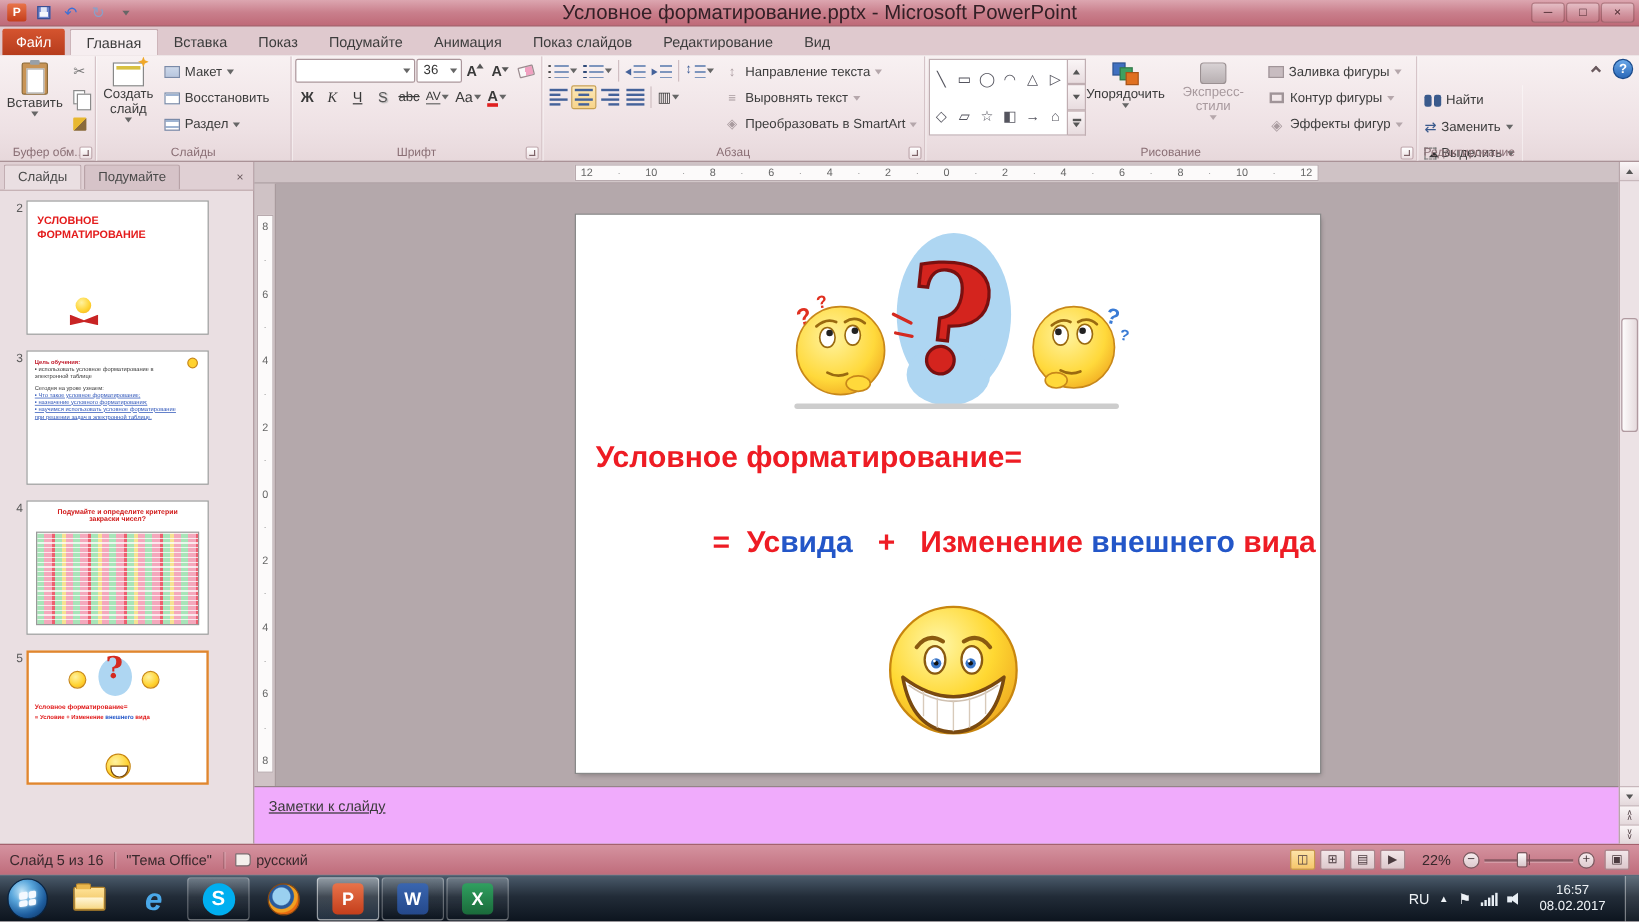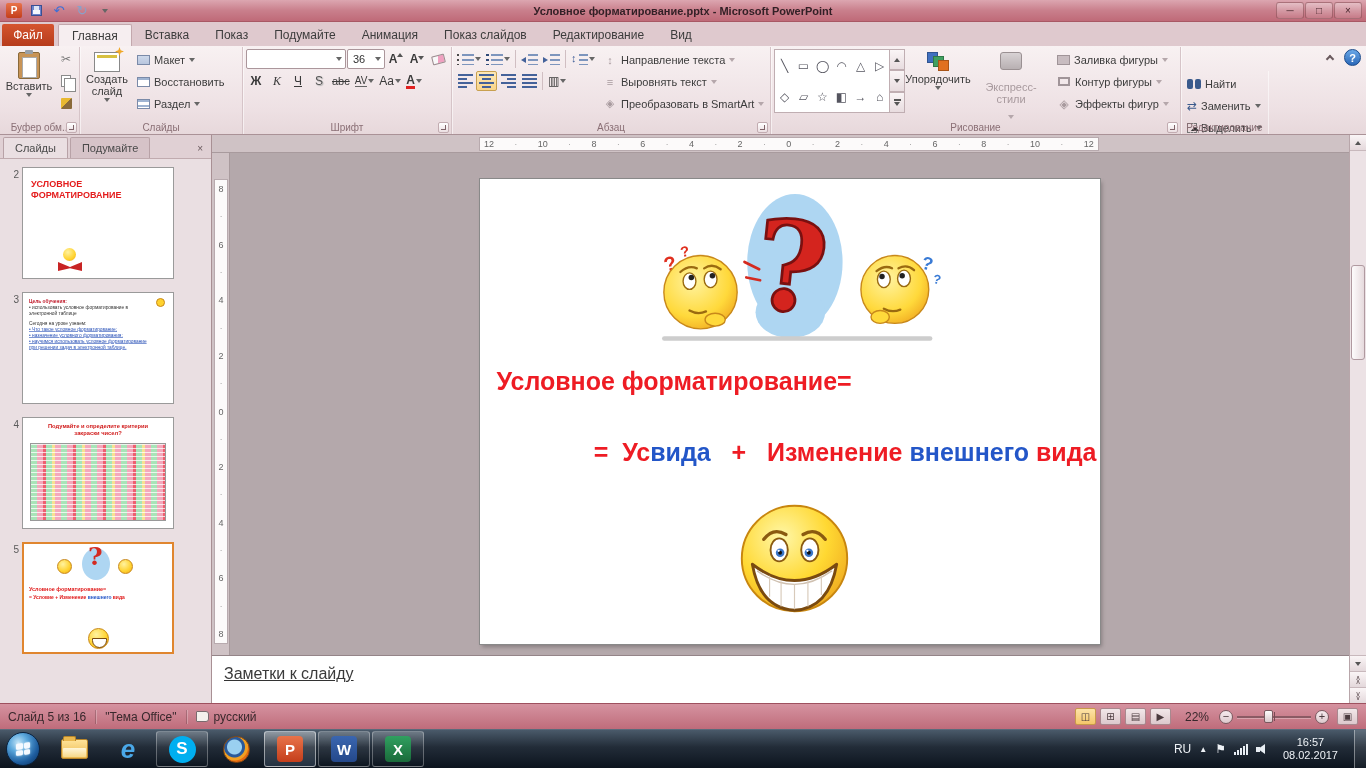--- a/index.html
+++ b/index.html
@@ -10,21 +10,21 @@
 
 .titlebar{height:22px;background:linear-gradient(#dca6b0,#c97f8c 50%,#bf6a78);border-bottom:1px solid #a85864;display:flex;align-items:center;position:relative;}
 .qat{display:flex;align-items:center;gap:5px;padding-left:6px;z-index:2;}
 .appicon{width:16px;height:15px;border-radius:2px;background:linear-gradient(#e8734a,#c43e1b);display:flex;align-items:center;justify-content:center;color:#fff;font-size:10px;font-weight:bold;}
 .qbtn{width:18px;height:17px;display:flex;align-items:center;justify-content:center;border-radius:2px;}
 .ic-save{width:11px;height:11px;background:#6d83cc;border:1px solid #3a4f92;position:relative;}
 .ic-save::before{content:"";position:absolute;left:2px;top:0;width:5px;height:4px;background:#dfe6f6;}
 .ic-save::after{content:"";position:absolute;left:1px;bottom:1px;width:7px;height:4px;background:#f5f7fc;}
 .ic-undo{color:#3a6fd8;font-size:13px;line-height:13px;}
 .ic-redo{color:#8aa0c8;font-size:13px;line-height:13px;}
-.wtitle{position:absolute;left:0;right:0;text-align:center;font-size:11px;color:#332026;font-weight:bold;}
+.wtitle{position:absolute;left:0;right:0;text-align:center;font-size:17px;color:#332026;}
 .winbtns{margin-left:auto;display:flex;gap:1px;padding-right:4px;z-index:2;}
 .wbtn{width:28px;height:17px;display:flex;align-items:center;justify-content:center;font-size:10px;color:#47262c;background:linear-gradient(rgba(255,255,255,.35),rgba(255,255,255,.08));border:1px solid rgba(110,50,58,.45);border-radius:3px;}
 
 
 .tabrow{height:24px;background:#dfc9ce;display:flex;align-items:flex-end;padding-left:2px;}
 .ftab{width:52px;height:22px;line-height:22px;text-align:center;color:#fff;font-size:12px;background:linear-gradient(#d5542f,#b63c1c);border-radius:2px 2px 0 0;margin-right:4px;}
 .rtab{padding:0 13px;height:22px;line-height:22px;font-size:12px;color:#3c3c3c;}
 .rtab.active{background:#f6eef0;border:1px solid #c3a8ad;border-bottom:0;border-radius:2px 2px 0 0;}
 
 
@@ -190,21 +190,21 @@
 .rnums.v{flex-direction:column;padding:4px 0;}
 .canvaswrap{flex:1;position:relative;overflow:hidden;}
 .slide{width:620px;height:465px;margin:26px auto 0;background:#fff;position:relative;box-shadow:0 0 0 1px #898989,2px 3px 4px rgba(0,0,0,.25);}
 .qimg{position:absolute;left:167px;top:5px;width:305px;height:165px;}
 .s-title{position:absolute;left:17px;top:188px;font-size:25px;font-weight:bold;color:#ee1c24;white-space:pre;}
 .s-formula{position:absolute;left:17px;top:230px;font-size:25px;font-weight:bold;white-space:pre;}
 .s-formula span{white-space:pre;}
 .t-red{color:#ee1c24;}
 .t-blue{color:#2356c8;}
 .smiley{position:absolute;left:257px;top:322px;width:115px;height:115px;}
-.notes{height:48px;background:#ffffff;border-top:1px solid #948488;padding:9px 12px;font-size:16px;color:#3a3a3a;flex:0 0 auto;}
+.notes{height:48px;background:#f0abfc;border-top:1px solid #948488;padding:9px 12px;font-size:12px;color:#3a3a3a;flex:0 0 auto;}
 
 
 .vscroll{width:17px;background:#ece2e5;border-left:1px solid #b8a6aa;display:flex;flex-direction:column;align-items:center;position:relative;}
 .vsb{width:17px;height:16px;display:flex;align-items:center;justify-content:center;background:linear-gradient(#faf5f6,#e4d8db);border-bottom:1px solid #c8b8bc;}
 .vthumb{position:absolute;top:130px;left:1px;width:14px;height:95px;background:linear-gradient(90deg,#fdfcfc,#e6dadd);border:1px solid #b09aa0;border-radius:3px;}
 .vs-bottom{margin-top:auto;display:flex;flex-direction:column;}
 .vs-bottom .vsb{border-top:1px solid #c8b8bc;border-bottom:0;}
 .dchev{display:flex;flex-direction:column;line-height:4px;font-size:7px;color:#5a4a4e;align-items:center;}
 
 
@@ -516,21 +516,21 @@
         </div>
         <div class="bigbtn" style="width:66px;">
           <span class="ic-arrange">
               <i></i>
               <i></i>
               <i></i>
             </span>
           <span class="bb-label">Упорядочить</span>
           <span class="dd"></span>
         </div>
-        <div class="bigbtn dis" style="width:80px;justify-content:space-between;">
+        <div class="bigbtn dis" style="width:80px;">
           <span class="ic-qstyle"></span>
           <span class="bb-label">Экспресс-стили</span>
           <span class="dd"></span>
         </div>
         <div class="vcol" style="width:124px;">
           <div class="wbtn2 dis">
               <span class="mi ic-fill"></span>
               <span>Заливка фигуры</span>
               <span class="dd"></span>
             </div>

